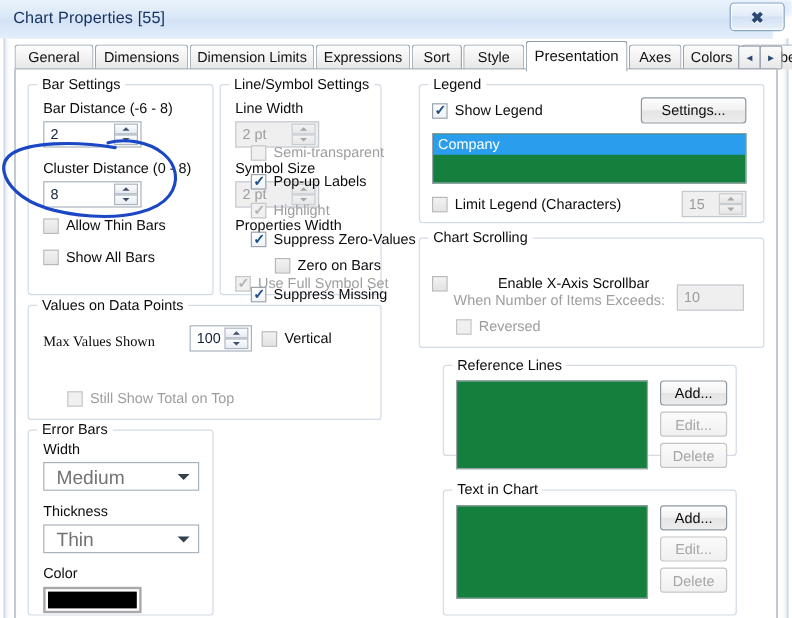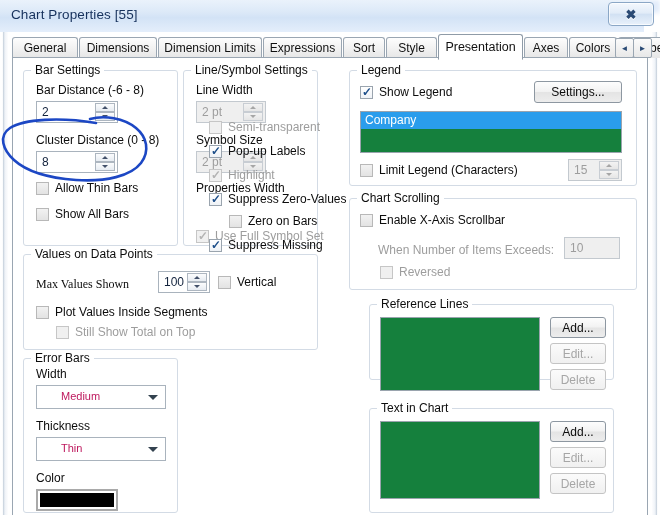--- a/index.html
+++ b/index.html
@@ -102,21 +102,21 @@
     background:linear-gradient(180deg,#fbfbfb,#f0f0f0);}
 
   
   .listbox{position:absolute;border:1px solid #9aa4ae;background:#15803d;box-sizing:border-box;}
   .listbox .row{height:17px;line-height:17px;padding-left:4px;font-size:12px;color:#000;}
   .listbox .row.sel{background:#2a9dec;color:#ffffff;}
 
   
   .combo{position:absolute;height:24px;border:1px solid #a9b3bd;background:#ffffff;
     box-sizing:border-box;}
-  .combo .ctx{position:absolute;left:24px;top:4px;font-size:11px;color:#be185d;}
+  .combo .ctx{position:absolute;left:10px;top:4px;font-size:16px;color:#737373;}
   .combo .arw{position:absolute;right:7px;top:9px;width:0;height:0;
     border-left:5px solid transparent;border-right:5px solid transparent;
     border-top:5px solid #33424f;}
 
   
   .swatch{position:absolute;border:2px solid #a9a9a9;background:#ffffff;
     box-sizing:border-box;padding:2px;}
   .swatch .fill{width:100%;height:100%;}
 
   
@@ -264,24 +264,20 @@
               <i></i>
             </span>
           <span class="ar dn">
               <i></i>
             </span>
         </span>
       </div>
       <div class="cb" style="left:194px;top:20px;">
         <span class="box un"></span>
         <span class="tx">Vertical</span>
-      </div>
-      <div class="cb" style="left:12px;top:50px;">
-        <span class="box un"></span>
-        <span class="tx">Plot Values Inside Segments</span>
       </div>
       <div class="cb" style="left:32px;top:70px;">
         <span class="box dis"></span>
         <span class="tx dim">Still Show Total on Top</span>
       </div>
     </div>
 
     <div class="grp" style="left:10px;top:300px;width:155px;height:155px;">
       <div class="cap">Error Bars</div>
       <div class="lbl" style="left:12px;top:8px;">Width</div>
@@ -361,21 +357,21 @@
             </span>
           <span class="ar dn">
               <i></i>
             </span>
         </span>
       </div>
     </div>
 
     <div class="grp" style="left:336px;top:140px;width:288px;height:92px;">
       <div class="cap">Chart Scrolling</div>
-      <div class="cb" style="left:10px;top:14px;">
+      <div class="cb" style="left:10px;top:30px;gap:36px;">
         <span class="box un"></span>
         <span class="tx">Enable X-Axis Scrollbar</span>
       </div>
       <div class="lbl dim" style="left:28px;top:44px;">When Number of Items Exceeds:</div>
       <div class="spin dis" style="left:214px;top:38px;width:56px;">
         <span class="val">10</span>
       </div>
       <div class="cb" style="left:30px;top:66px;">
         <span class="box dis"></span>
         <span class="tx dim">Reversed</span>

